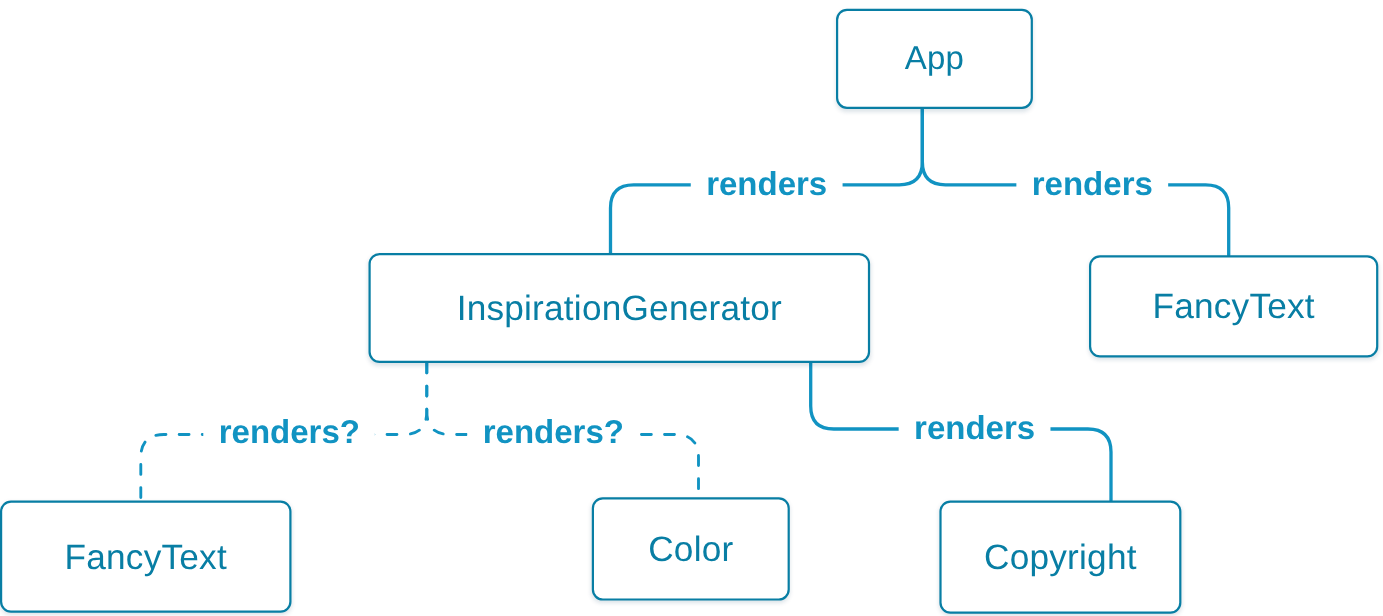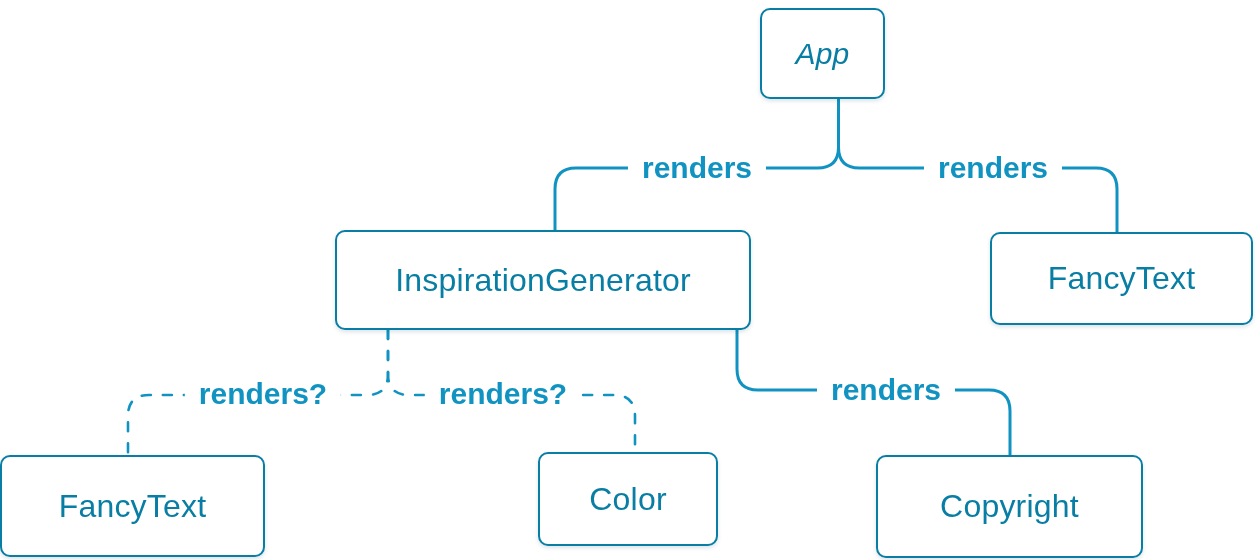--- a/index.html
+++ b/index.html
@@ -72,37 +72,37 @@
     <path class="dashed" d="M 388 330 L 388 374 Q 388 395 367 395 L 149 395 Q 128 395 128 416 L 128 455"></path>
     <path class="dashed" d="M 388 330 L 388 374 Q 388 395 409 395 L 614 395 Q 635 395 635 416 L 635 452"></path>
   </svg>
 
   <span class="edge-label" style="left:697px;top:168px;">renders</span>
   <span class="edge-label" style="left:993px;top:168px;">renders</span>
   <span class="edge-label" style="left:263px;top:394px;">renders?</span>
   <span class="edge-label" style="left:503px;top:394px;">renders?</span>
   <span class="edge-label" style="left:886px;top:390px;">renders</span>
 
-  <div class="node small" style="left:760px;top:8px;width:125px;height:91px;font-style:italic;">
+  <div class="node small" style="left:760px;top:8px;width:179px;height:91px;">
     <span>App</span>
   </div>
 
-  <div class="node" style="left:335px;top:230px;width:416px;height:100px;">
+  <div class="node" style="left:335px;top:230px;width:456px;height:100px;">
     <span>InspirationGenerator</span>
   </div>
 
   <div class="node" style="left:990px;top:232px;width:263px;height:93px;">
     <span>FancyText</span>
   </div>
 
   <div class="node" style="left:0px;top:455px;width:265px;height:102px;">
     <span>FancyText</span>
   </div>
 
   <div class="node" style="left:538px;top:452px;width:180px;height:94px;">
     <span>Color</span>
   </div>
 
-  <div class="node" style="left:876px;top:455px;width:267px;height:103px;">
+  <div class="node" style="left:854px;top:455px;width:220px;height:103px;">
     <span>Copyright</span>
   </div>
 
 </div>
 
 </body></html>

